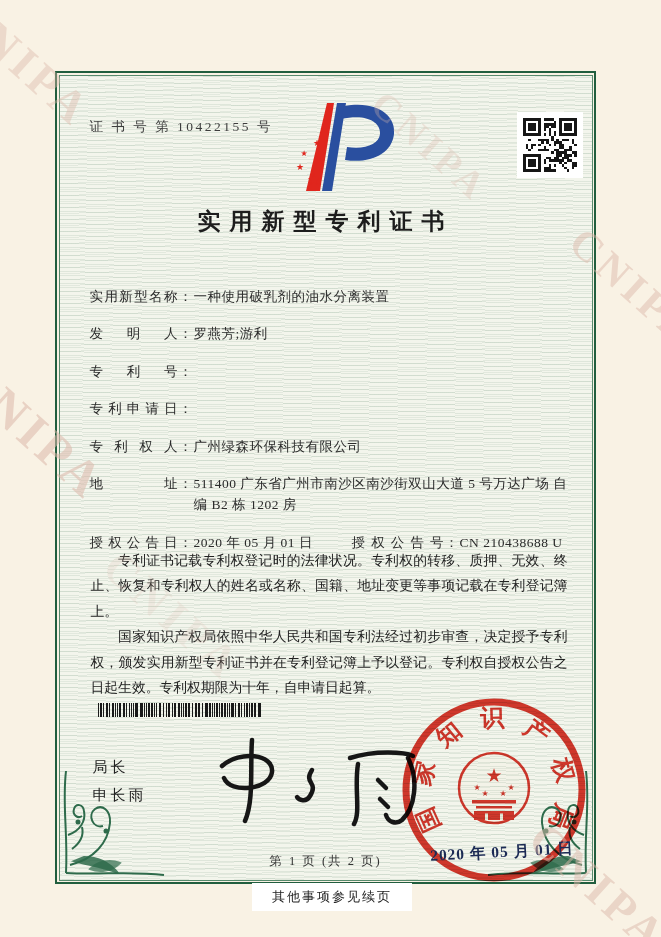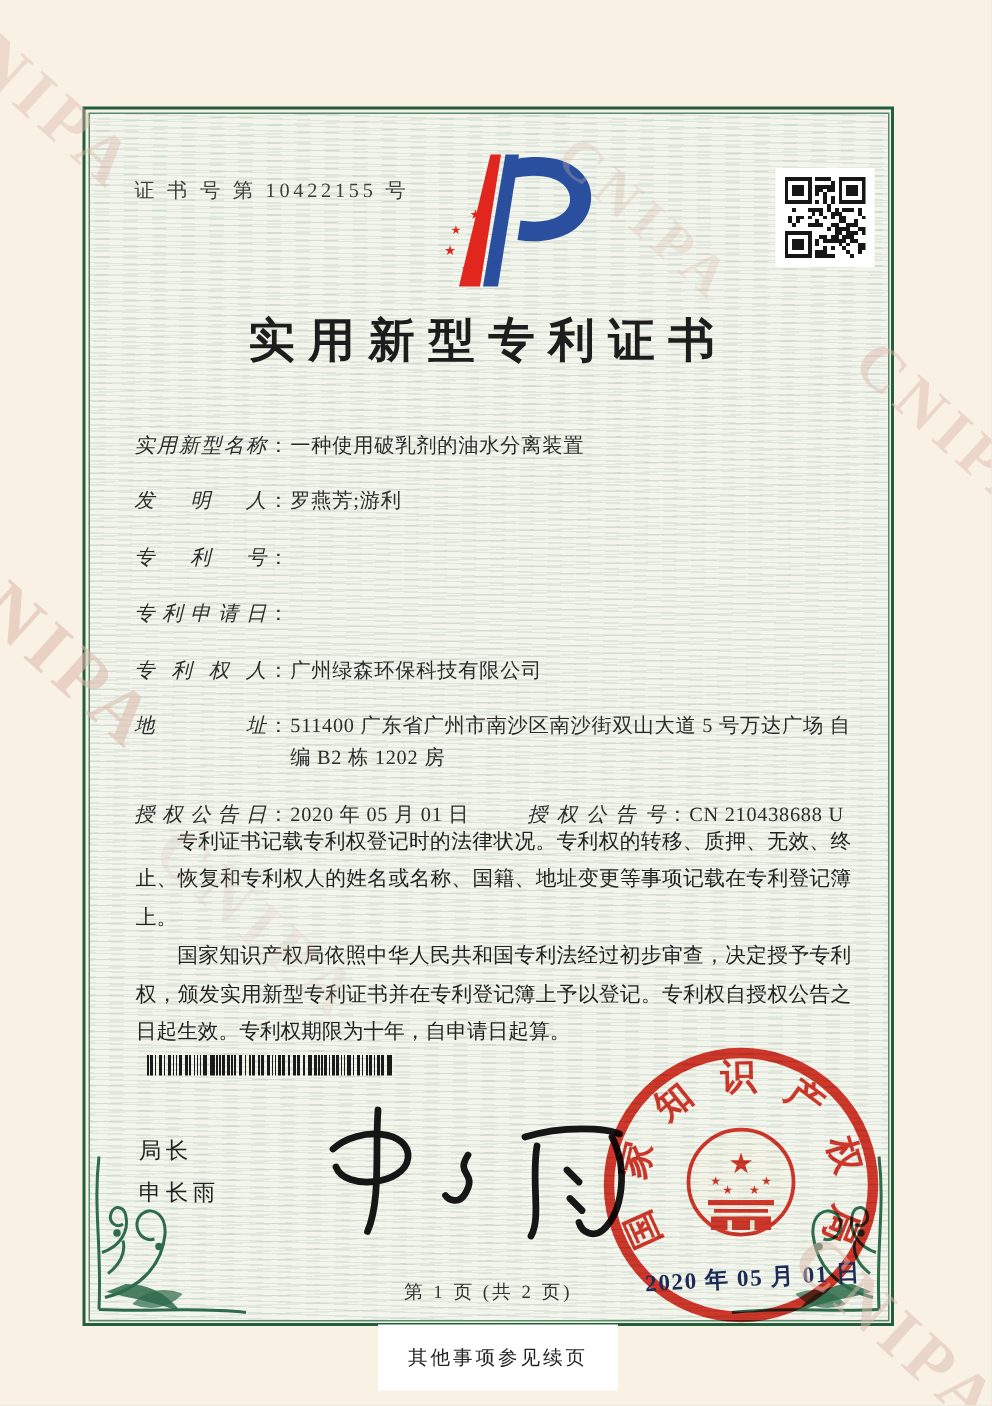--- a/index.html
+++ b/index.html
@@ -38,26 +38,26 @@
     position:absolute; left:30px; top:42px; font-size:13.5px;
     letter-spacing:2.5px; color:#3d3d3d; z-index:4;
   }
   .logo{position:absolute; left:200px; top:22px; z-index:4;}
   .qr-pad{
     position:absolute; left:457px; top:36px; width:66px; height:66px;
     background:#ffffff; z-index:4; display:flex; align-items:center; justify-content:center;
   }
   .title{
     position:absolute; left:0; top:130px; width:100%; text-align:center;
-    font-size:31px; font-weight:700; letter-spacing:9px; color:#1d1d1d; z-index:4;
+    font-size:23px; font-weight:700; letter-spacing:9px; color:#1d1d1d; z-index:4;
   }
   
   .fields{position:absolute; left:30px; top:210px; width:484px; z-index:4; font-size:13.5px;}
   .frow{display:flex; line-height:21px; margin-bottom:16.5px;}
-  .flabel{flex:none; width:88px; text-align:justify; text-align-last:justify; color:#2b2b2b;font-style:italic;}
+  .flabel{flex:none; width:88px; text-align:justify; text-align-last:justify; color:#2b2b2b;}
   .fcolon{flex:none; width:16px; text-align:center;}
   .fvalue{flex:1; letter-spacing:.5px;}
   .addr-value{max-width:402px;}
   .grant-row{display:flex; line-height:21px;}
   .grant-left{display:flex; width:262px; flex:none;}
   .grant-left .fvalue{flex:none;}
   .grant-right{display:flex;}
   .grant-right .flabel{width:92px;}
   
   .paras{
@@ -79,21 +79,21 @@
   }
   
   .corner{position:absolute; bottom:0px; z-index:3;}
   .corner-left{left:0;}
   .corner-right{right:0; transform:scaleX(-1);}
   .page-info{
     position:absolute; left:0; bottom:10px; width:100%; text-align:center;
     font-size:12.5px; letter-spacing:2px; color:#333; z-index:4;
   }
   .cont-strip{
-    position:absolute; left:252px; top:883px; width:160px; height:44px;
+    position:absolute; left:252px; top:883px; width:160px; height:28px;
     background:#ffffff; z-index:4; display:flex; align-items:center; justify-content:center;
     font-size:13px; letter-spacing:2px; color:#222;
   }
   svg text.star{font-family:"DejaVu Sans",sans-serif;}
 </style>
 </head>
 <body>
 
 <div class="page">
 

